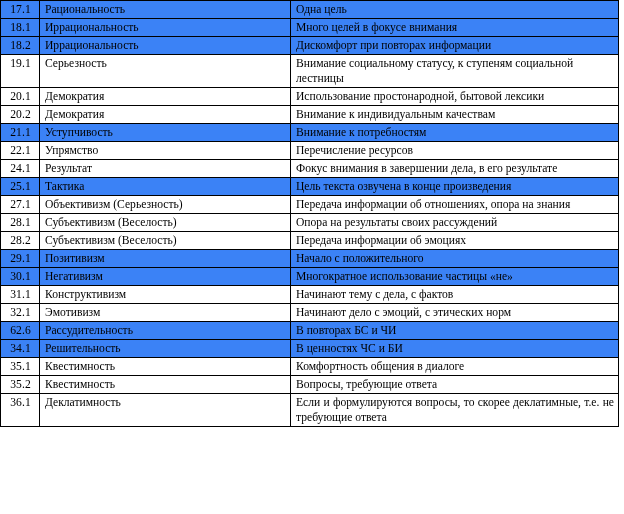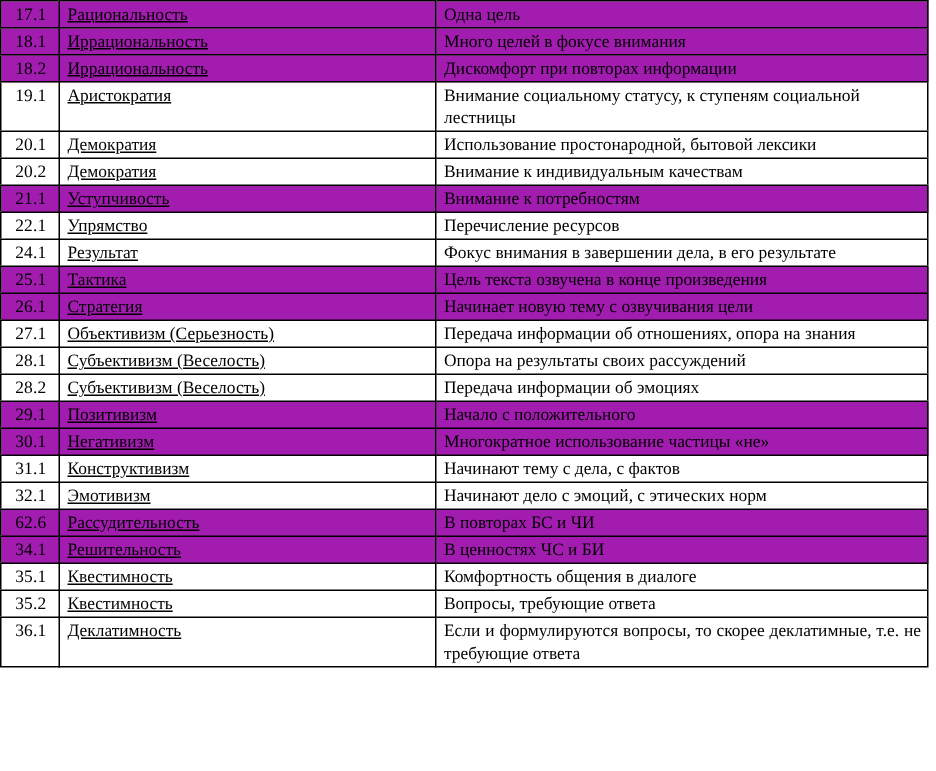--- a/index.html
+++ b/index.html
@@ -38,31 +38,30 @@
     padding: 1px 4px 1px 5px;
     font-size: 11.6px;
     line-height: 15px;
     vertical-align: top;
     background: #ffffff;
   }
   table.grid td:last-child {
     border-right: none;
   }
   table.grid tr.shaded td {
-    background: #a21caf;
+    background: #3b82f6;
   }
   td.num {
     text-align: center;
     padding-left: 0;
     padding-right: 0;
     letter-spacing: 0.1px;
   }
   td.name {
     text-align: left;
-    text-decoration: underline;
   }
   td.desc {
     text-align: left;
   }
   td.desc.justify {
     text-align: justify;
     text-justify: inter-word;
   }
   
   td.desc.justify > span.jt {
@@ -94,21 +93,21 @@
           <td class="name">Иррациональность</td>
           <td class="desc">Много целей в фокусе внимания</td>
         </tr>
         <tr class="shaded">
           <td class="num">18.2</td>
           <td class="name">Иррациональность</td>
           <td class="desc">Дискомфорт при повторах информации</td>
         </tr>
         <tr class="tall">
           <td class="num">19.1</td>
-          <td class="name">Аристократия</td>
+          <td class="name">Серьезность</td>
           <td class="desc">Внимание социальному статусу, к ступеням социальной лестницы</td>
         </tr>
         <tr>
           <td class="num">20.1</td>
           <td class="name">Демократия</td>
           <td class="desc">Использование простонародной, бытовой лексики</td>
         </tr>
         <tr>
           <td class="num">20.2</td>
           <td class="name">Демократия</td>
@@ -126,25 +125,20 @@
         </tr>
         <tr>
           <td class="num">24.1</td>
           <td class="name">Результат</td>
           <td class="desc">Фокус внимания в завершении дела, в его результате</td>
         </tr>
         <tr class="shaded">
           <td class="num">25.1</td>
           <td class="name">Тактика</td>
           <td class="desc">Цель текста озвучена в конце произведения</td>
-        </tr>
-        <tr class="shaded">
-          <td class="num">26.1</td>
-          <td class="name">Стратегия</td>
-          <td class="desc">Начинает новую тему с озвучивания цели</td>
         </tr>
         <tr>
           <td class="num">27.1</td>
           <td class="name">Объективизм (Серьезность)</td>
           <td class="desc">Передача информации об отношениях, опора на знания</td>
         </tr>
         <tr>
           <td class="num">28.1</td>
           <td class="name">Субъективизм (Веселость)</td>
           <td class="desc">Опора на результаты своих рассуждений</td>

